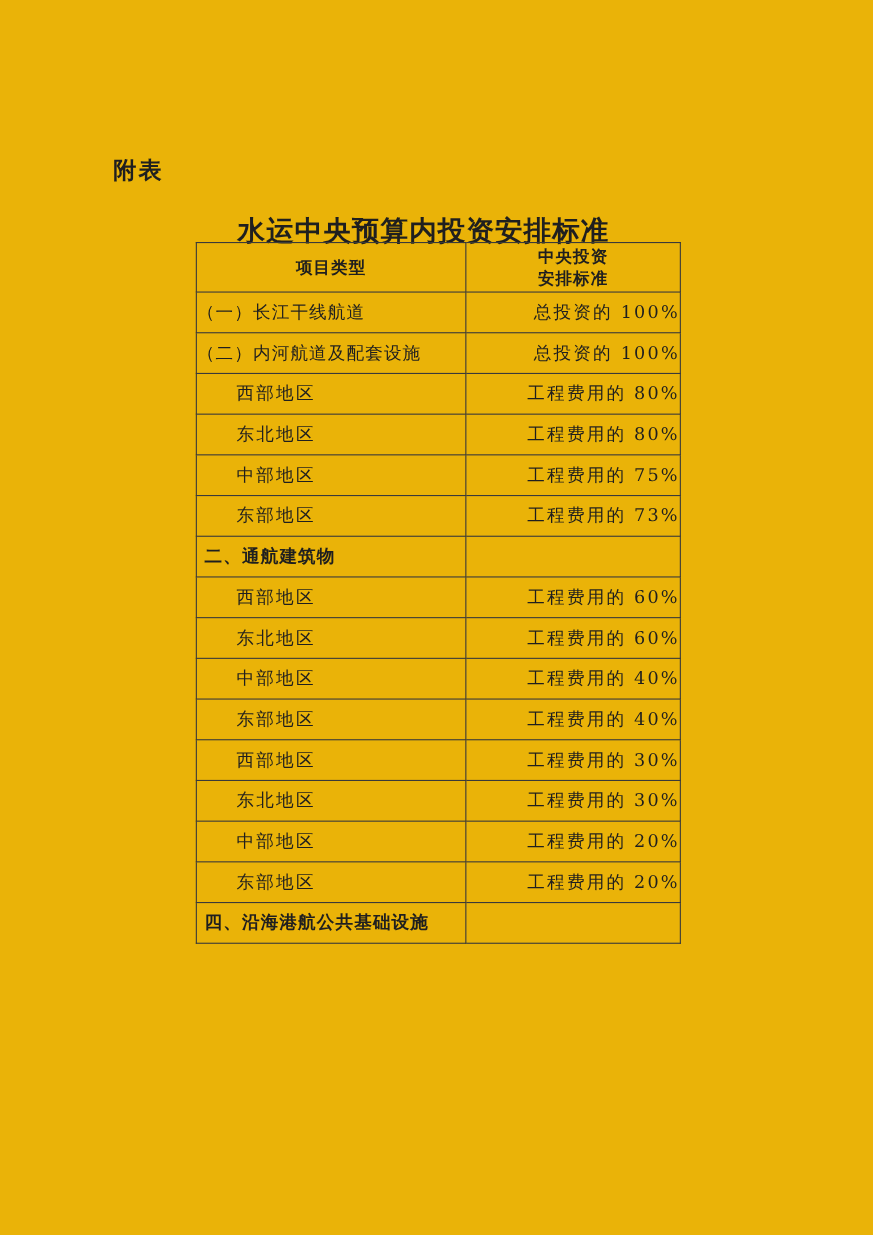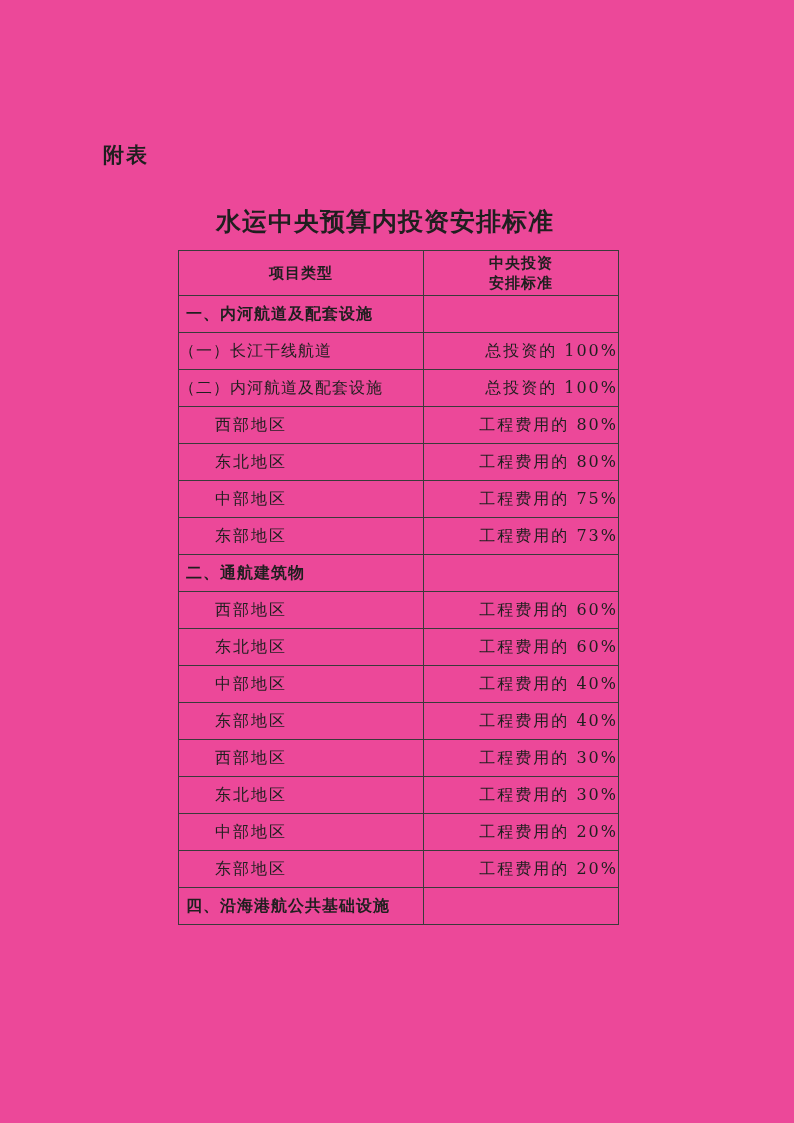--- a/index.html
+++ b/index.html
@@ -9,21 +9,21 @@
     height: 1123px;
     background: #ffffff;
     font-family: "DejaVu Serif", "Liberation Serif", serif;
     color: #1f1f1f;
     overflow: hidden;
   }
   .page {
     position: relative;
     width: 794px;
     height: 1123px;
-    background: #ec4899;
+    background: #eab308;
   }
   .attachment-label {
     position: absolute;
     left: 103px;
     top: 141px;
     font-size: 21px;
     font-weight: bold;
     letter-spacing: 2px;
     font-family: "DejaVu Sans", "Liberation Sans", sans-serif;
   }
@@ -31,26 +31,25 @@
     position: absolute;
     left: 165px;
     top: 193px;
     width: 440px;
     text-align: center;
     font-size: 25px;
     font-weight: bold;
     letter-spacing: 1px;
     font-family: "DejaVu Serif", "Liberation Serif", serif;
     white-space: nowrap;
-    margin-top: 12px;
   }
   table.std-table {
     position: absolute;
     left: 178px;
-    top: 250px;
+    top: 220px;
     width: 440px;
     border-collapse: collapse;
     table-layout: fixed;
     border-radius: 26px;
   }
   table.std-table, table.std-table th, table.std-table td {
     border: 1.5px solid #3a3a3a;
   }
   table.std-table th {
     height: 44px;
@@ -113,24 +112,20 @@
       <tr>
         <th class="c1">项目类型</th>
         <th class="c2">
           <div>中央投资</div>
           <div>安排标准</div>
         </th>
       </tr>
     </thead>
     <tbody>
         <tr>
-          <td class="c1 section">一、内河航道及配套设施</td>
-          <td class="c2"></td>
-        </tr>
-        <tr>
           <td class="c1 item">（一）长江干线航道</td>
           <td class="c2">总投资的 100%</td>
         </tr>
         <tr>
           <td class="c1 item">（二）内河航道及配套设施</td>
           <td class="c2">总投资的 100%</td>
         </tr>
         <tr>
           <td class="c1 region">西部地区</td>
           <td class="c2">工程费用的 80%</td>

